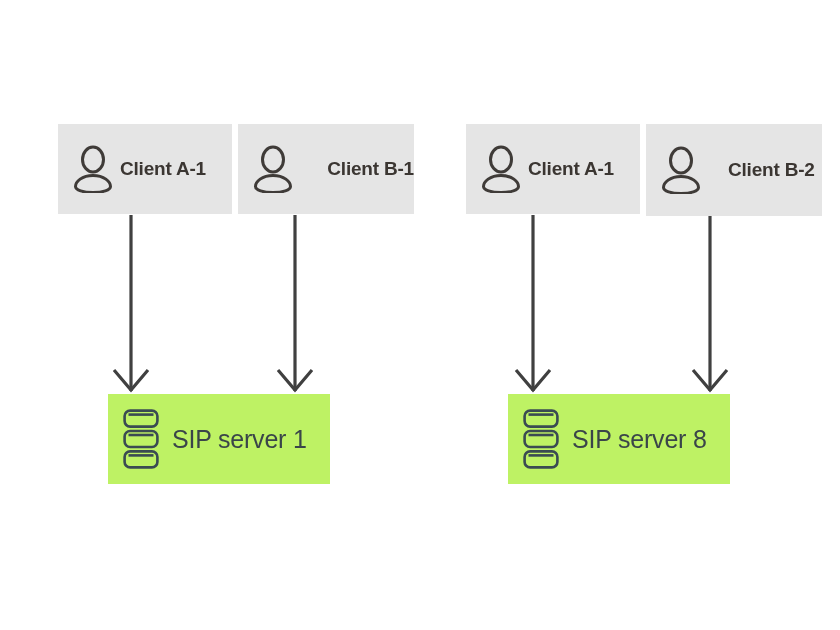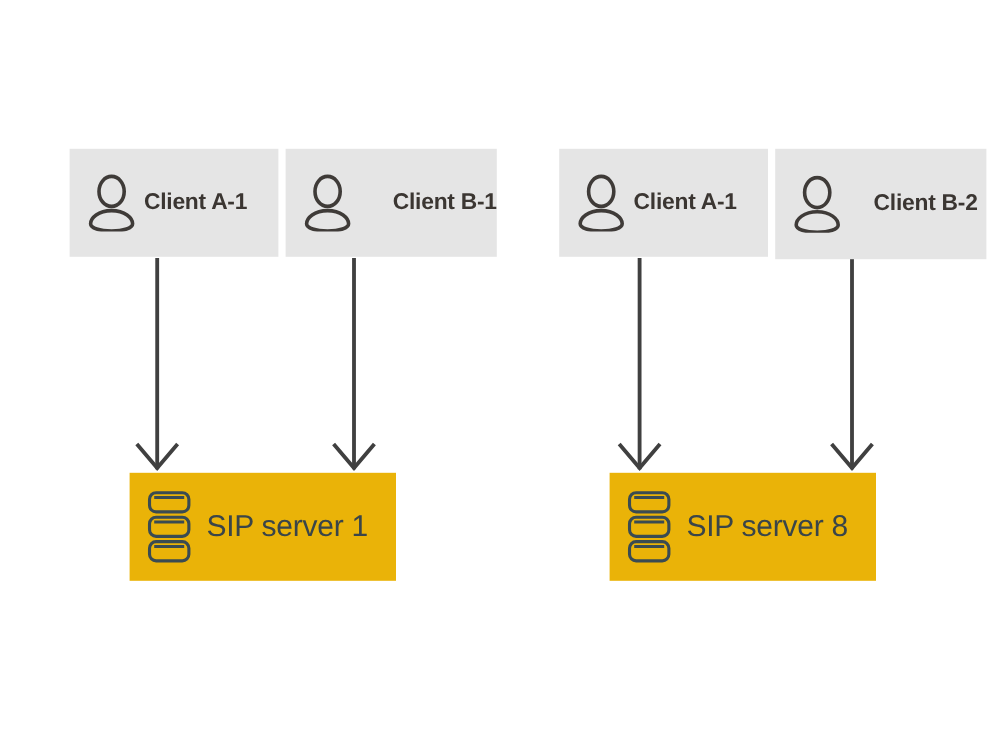--- a/index.html
+++ b/index.html
@@ -34,21 +34,21 @@
     display: flex;
     flex-direction: row;
     align-items: center;
   }
   .node.client {
     background: #e5e5e5;
     padding-left: 14px;
     margin-left: 14px;
   }
   .node.server {
-    background: #eab308;
+    background: #bef264;
     padding-left: 14px;
   }
   .node-icon {
     flex: 0 0 auto;
     display: block;
     line-height: 0;
   }
   .node-label {
     flex: 0 1 auto;
     white-space: nowrap;

